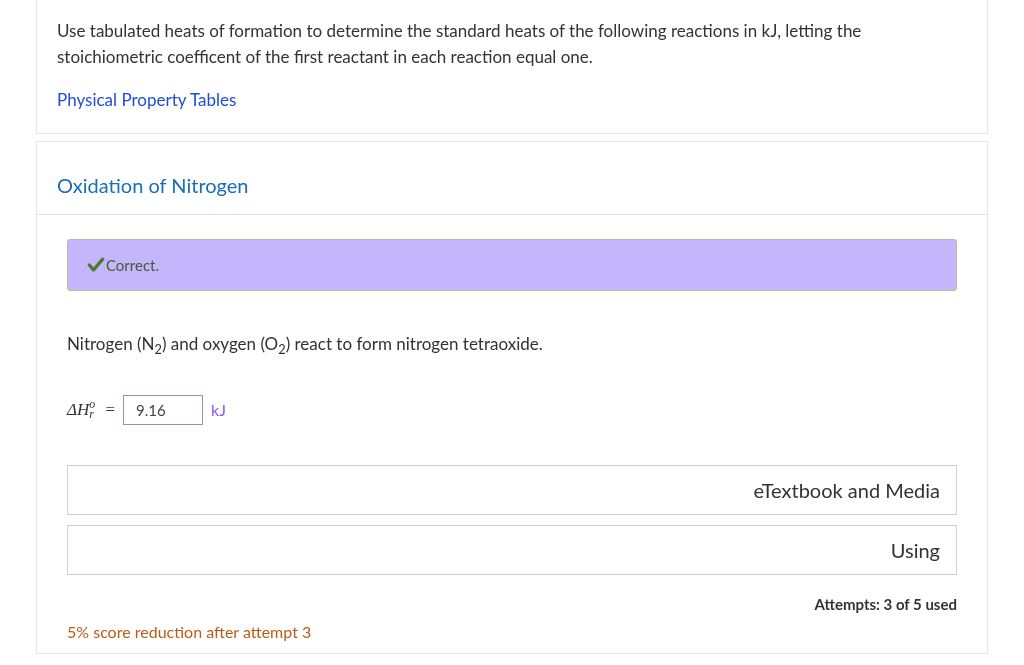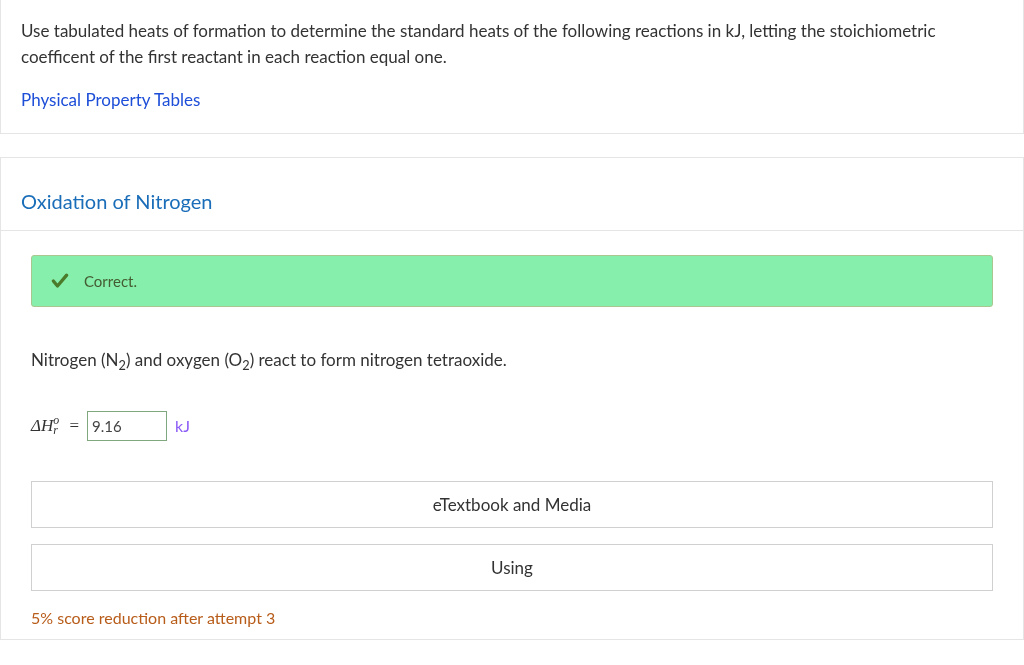--- a/index.html
+++ b/index.html
@@ -4,21 +4,21 @@
 <style>
   * { box-sizing: border-box; margin: 0; padding: 0; }
   body {
     font-family: "Lato", "Helvetica Neue", Arial, sans-serif;
     background: #fff;
     color: #333;
     font-size: 16px;
     line-height: 1.5;
   }
   .page {
-    width: 1024px;
+    width: 952px;
     margin: 0 auto;
   }
   .question-block {
     border: 1px solid #e5e5e5;
     border-top: none;
     padding: 18px 20px 20px 20px;
   }
   .instructions {
     color: #333;
     font-size: 17px;
@@ -26,39 +26,38 @@
   }
   .link-text {
     color: #1d4ed8;
     font-size: 17px;
     cursor: pointer;
   }
   .section-title-bar {
     border: 1px solid #e5e5e5;
     border-bottom: none;
     padding: 28px 20px 14px 20px;
-    margin-top: 23px;
+    margin-top: 7px;
   }
   .section-title {
     color: #1a6db8;
     font-size: 20px;
     font-weight: 400;
   }
   .part-block {
     border: 1px solid #e5e5e5;
     padding: 24px 30px 10px 30px;
   }
   .correct-banner {
-    background: #86efac;
+    background: #c4b5fd;
     border: 1px solid #a9c78f;
     border-radius: 3px;
     padding: 14px 18px;
     display: flex;
     align-items: center;
-    gap: 14px;
     margin-bottom: 40px;
   }
   .check-icon {
     width: 20px;
     height: 20px;
     flex-shrink: 0;
   }
   .correct-text {
     color: #445c31;
     font-size: 15px;
@@ -98,40 +97,40 @@
   }
   .formula .sub-r {
     position: absolute;
     bottom: -0.35em;
     left: 0;
     font-size: 0.7em;
     font-style: italic;
   }
   .answer-input {
     border: 1px solid #7fa87f;
-    padding: 5px 4px;
+    padding: 5px 12px;
     font-size: 15px;
     width: 80px;
     color: #444;
     font-family: inherit;
   }
   .unit {
     font-size: 16px;
     color: #8b5cf6;
   }
   .expand-btn {
     width: 100%;
     background: #fff;
     border: 1px solid #d0d0d0;
     padding: 12px 16px;
-    text-align: center;
-    font-size: 17px;
+    text-align: right;
+    font-size: 20px;
     color: #333;
     cursor: pointer;
-    margin-bottom: 16px;
+    margin-bottom: 10px;
     font-family: inherit;
   }
   .attempts-row {
     display: flex;
     justify-content: flex-end;
     padding: 8px 0 6px 0;
   }
   .attempts-text {
     font-size: 15px;
     font-weight: 700;
@@ -174,20 +173,23 @@
       <span class="formula">
         <span class="delta">ΔH</span><span class="subsup"><span class="sup-o">o</span><span class="sub-r">r</span></span><span> = </span>
       </span>
       <input class="answer-input" type="text" value="9.16" style="">
       <span class="unit">kJ</span>
     </div>
 
     <button class="expand-btn">eTextbook and Media</button>
     <button class="expand-btn">Using</button>
 
+    <div class="attempts-row">
+      <span class="attempts-text">Attempts: 3 of 5 used</span>
+    </div>
 
     <div class="warning-text">
       <div>5% score reduction after attempt 3</div>
     </div>
 
   </div>
 
 </div>
 
 </body></html>

